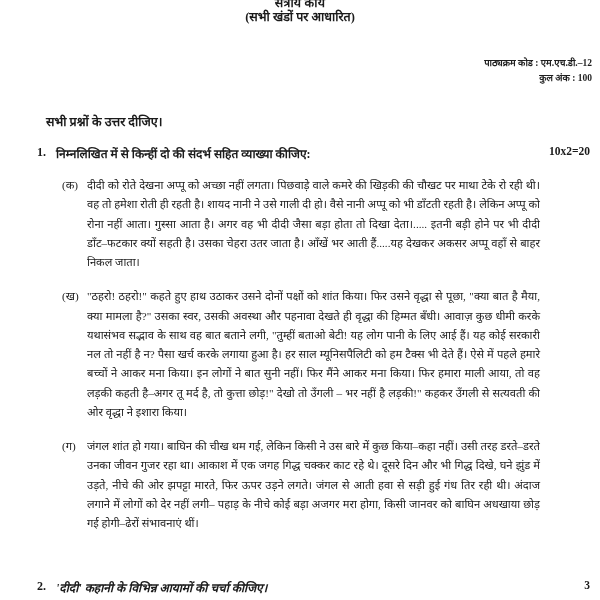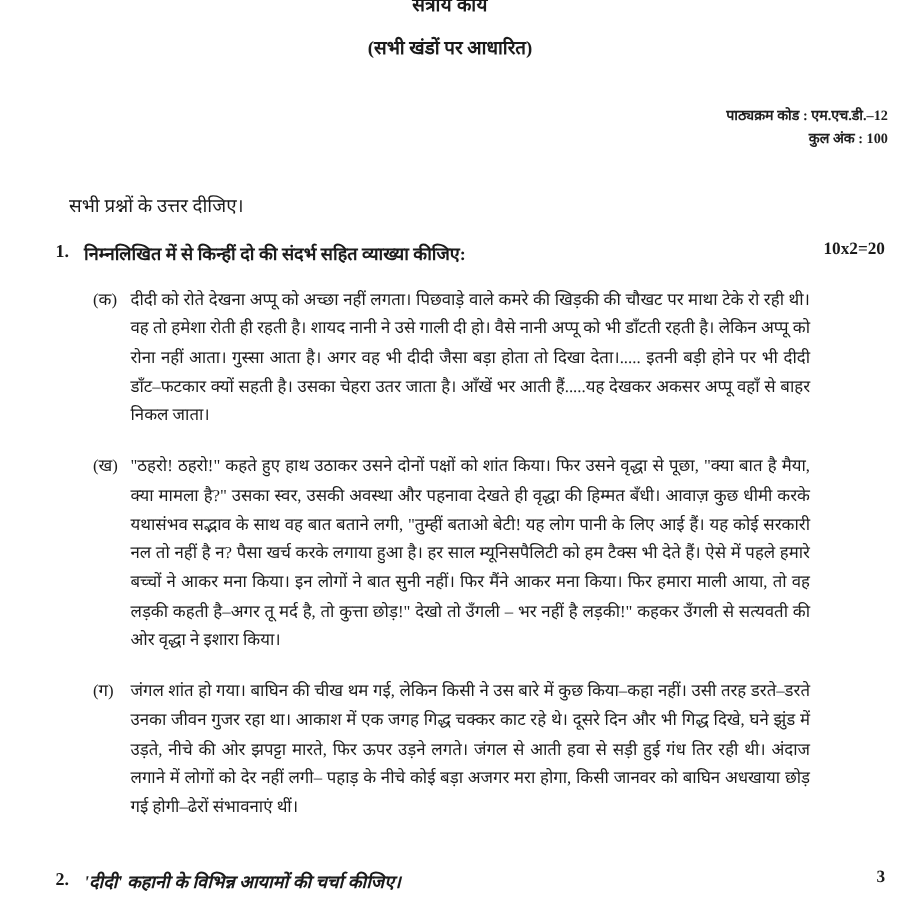--- a/index.html
+++ b/index.html
@@ -34,41 +34,41 @@
     font-weight: bold;
     letter-spacing: 0.2px;
     display: block;
     height: 12px;
     overflow: hidden;
   }
   .doc-header .title-sub {
     font-size: 12.5px;
     font-weight: bold;
     display: block;
-    margin-top: 17px;
+    margin-top: 2px;
   }
 
   
   .meta-block {
     margin-top: 30px;
     padding-right: 8px;
     text-align: right;
     font-size: 9.5px;
     font-weight: bold;
     line-height: 1.65;
     color: #1f1f1f;
   }
   .meta-line { display: block; white-space: nowrap; margin-left: 19px; }
 
   
   .instruction {
     margin-top: 26px;
     padding-left: 46px;
     font-size: 12.5px;
-    font-weight: normal;
+    font-weight: bold;
   }
 
   
   .question-row {
     margin-top: 15px;
     padding-left: 37px;
     padding-right: 10px;
     display: flex;
     align-items: flex-start;
     font-size: 12px;

